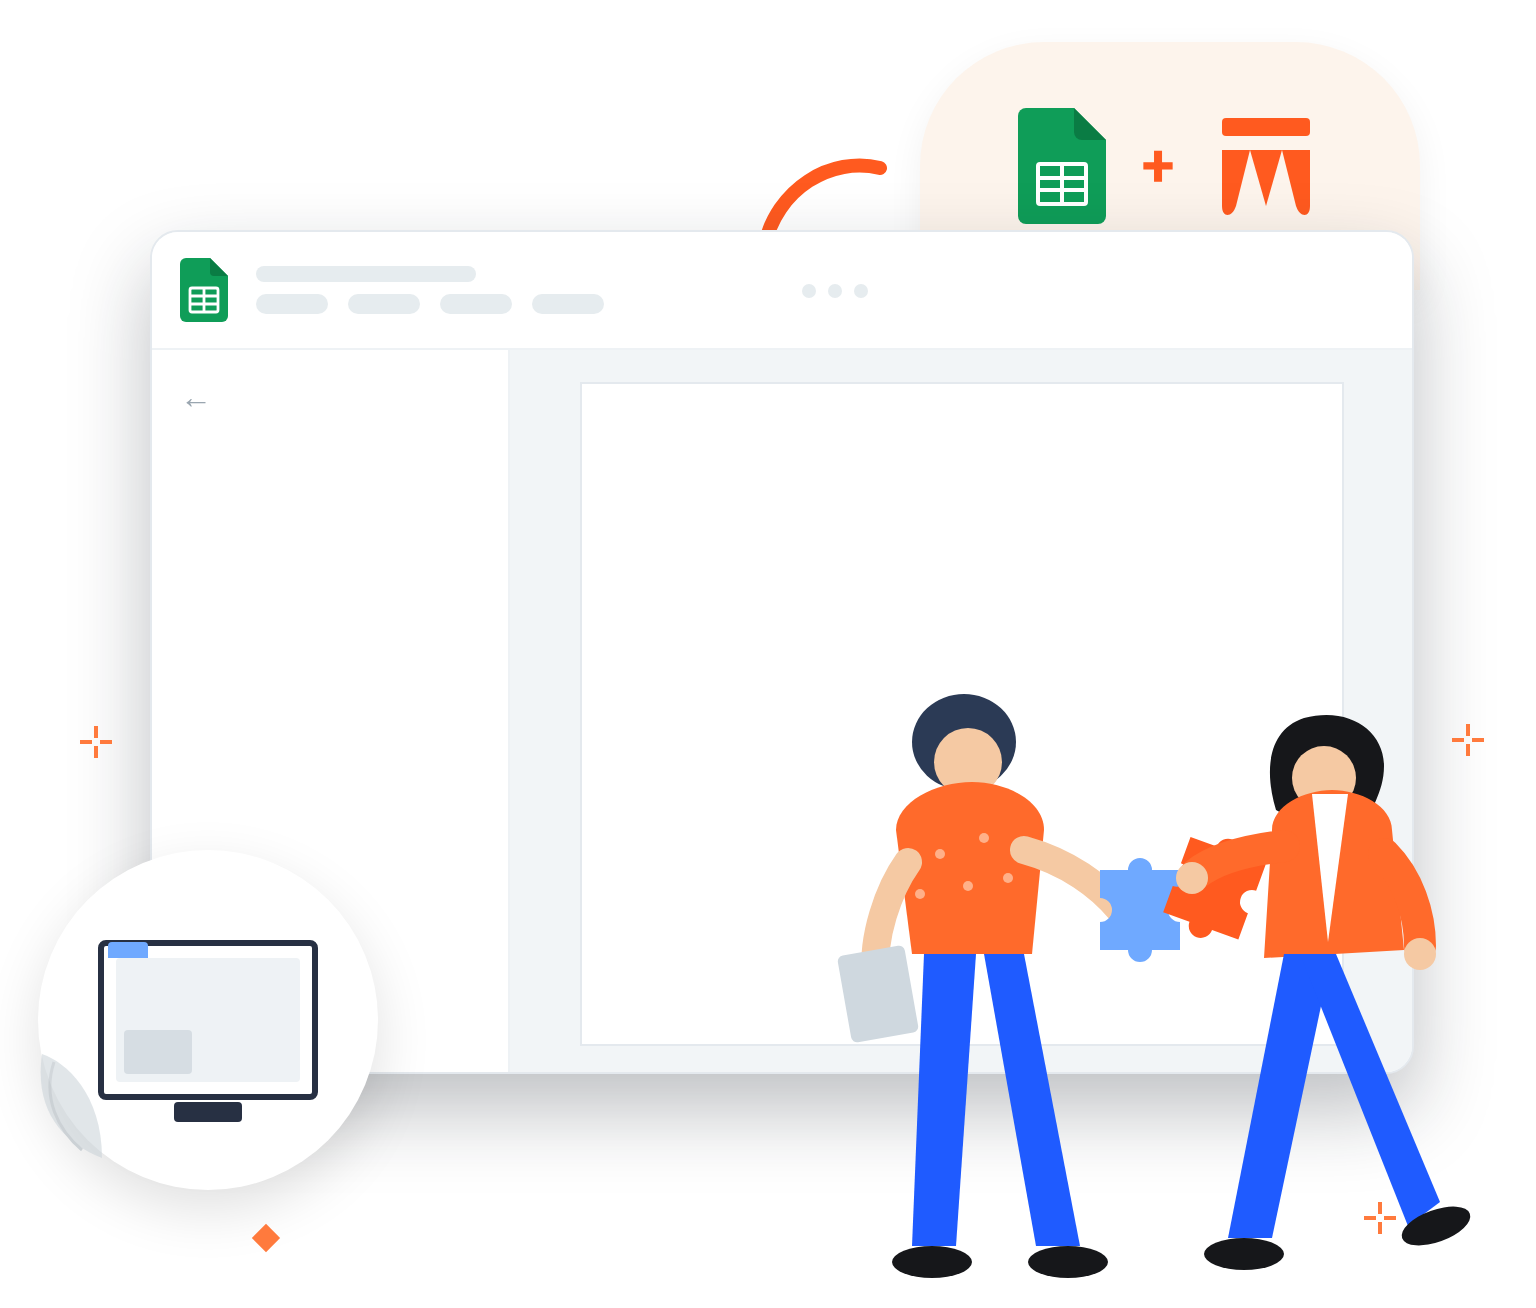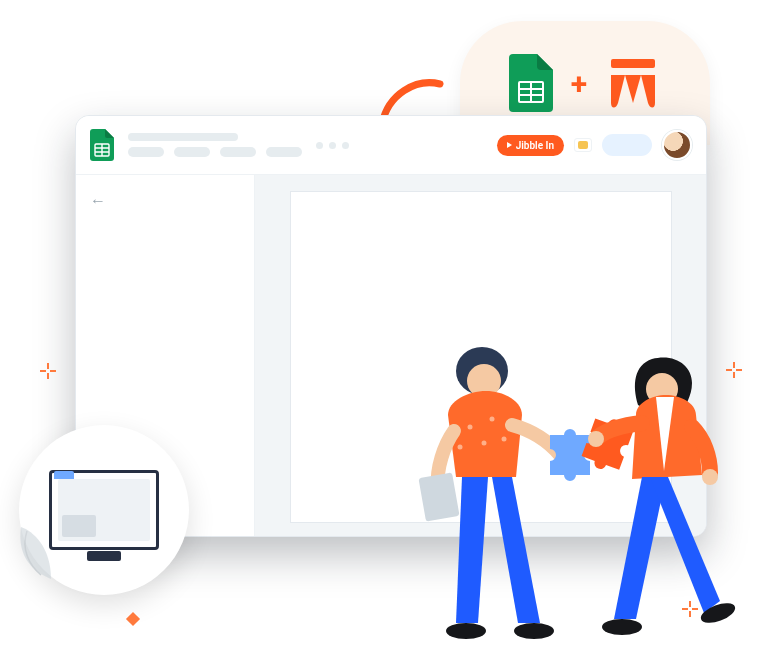--- a/index.html
+++ b/index.html
@@ -121,29 +121,20 @@
           <div class="ph-pill"></div>
           <div class="ph-pill"></div>
         </div>
       </div>
       <div class="dots">
         <div class="dot"></div>
         <div class="dot"></div>
         <div class="dot"></div>
       </div>
       <div style="flex:1"></div>
-      <div class="top-right">
-        <div class="jibble-btn">
-          <span class="tri"></span>
-          <span>Jibble In</span>
-        </div>
-        <div class="yellow-pill"></div>
-        <div class="blue-pill"></div>
-        <div class="avatar"></div>
-      </div>
     </div>
     <div class="workspace">
       <div class="sidepanel">
         <div class="back-arrow">←</div>
       </div>
       <div class="canvas-wrap">
         <div class="canvas"></div>
       </div>
     </div>
   </div>

